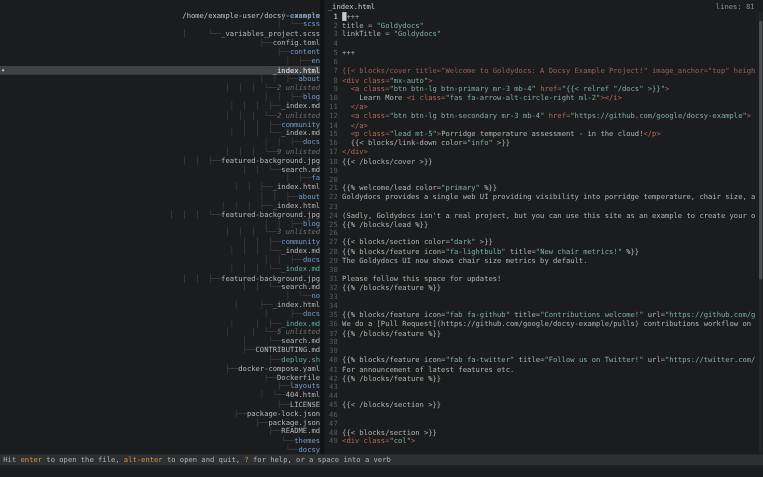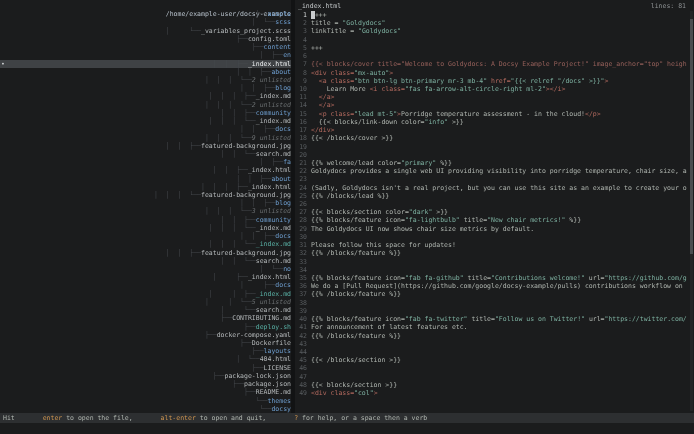--- a/index.html
+++ b/index.html
@@ -29,21 +29,21 @@
   .pv-lines{position:absolute;left:0;top:11px;width:392px;overflow:hidden;}
   .pv-line{height:8.22px;line-height:8.22px;white-space:pre;display:flex;}
   .ln{flex:none;width:12px;text-align:right;margin-right:4px;color:var(--lnum,#595d60);}
   .ln.cur{color:#d6d9da;}
   .code{flex:1;overflow:hidden;}
   .sg-p{color:var(--plain,#b0b6b0);}
   .sg-r{color:var(--red,#b46a5f);}
   .sg-r2{color:var(--red2,#96605a);}
   .sg-t{color:var(--teal,#7db0a0);}
   .sg-cur{background:#c9ccce;color:#1b1c1d;}
-  .sg-k{color:var(--orange,#cf9550);margin-left:24px;}
+  .sg-k{color:var(--orange,#cf9550);}
   .pv-scrollbar{position:absolute;right:1px;top:11px;width:3px;height:400px;background:#232526;}
   .pv-thumb{position:absolute;left:0;top:8px;width:3px;height:235px;background:#4a4e50;}
   
   .statusbar{position:absolute;left:0;top:413px;width:694px;height:10px;line-height:10px;
              background:var(--statusbg,#2d2f31);color:var(--statusfg,#b0b3b5);
              padding-left:3px;white-space:pre;box-sizing:border-box;overflow:hidden;}
   
   .inputline{position:absolute;left:0;top:423px;width:694px;height:11px;line-height:11px;white-space:pre;}
   .flags{position:absolute;left:252px;top:16px;height:11px;line-height:11px;}
   .flag-label{color:#7f8487;}
@@ -124,20 +124,21 @@
         <div class="pv-line"><span class="ln">2</span><span class="code"><span class="sg-p">title = </span><span class="sg-t">"Goldydocs"</span></span></div>
         <div class="pv-line"><span class="ln">3</span><span class="code"><span class="sg-p">linkTitle = </span><span class="sg-t">"Goldydocs"</span></span></div>
         <div class="pv-line"><span class="ln">4</span><span class="code"></span></div>
         <div class="pv-line"><span class="ln">5</span><span class="code"><span class="sg-p">+++</span></span></div>
         <div class="pv-line"><span class="ln">6</span><span class="code"></span></div>
         <div class="pv-line"><span class="ln">7</span><span class="code"><span class="sg-r2">{{&lt; blocks/cover title="Welcome to Goldydocs: A Docsy Example Project!" image_anchor="top" heigh</span></span></div>
         <div class="pv-line"><span class="ln">8</span><span class="code"><span class="sg-r">&lt;div class=</span><span class="sg-t">"mx-auto"</span><span class="sg-r">&gt;</span></span></div>
         <div class="pv-line"><span class="ln">9</span><span class="code"><span class="sg-p">  </span><span class="sg-r">&lt;a class=</span><span class="sg-t">"btn btn-lg btn-primary mr-3 mb-4"</span><span class="sg-r"> href=</span><span class="sg-t">"{{&lt; relref "/docs" &gt;}}"</span><span class="sg-r">&gt;</span></span></div>
         <div class="pv-line"><span class="ln">10</span><span class="code"><span class="sg-p">    Learn More </span><span class="sg-r">&lt;i class=</span><span class="sg-t">"fas fa-arrow-alt-circle-right ml-2"</span><span class="sg-r">&gt;&lt;/i&gt;</span></span></div>
         <div class="pv-line"><span class="ln">11</span><span class="code"><span class="sg-p">  </span><span class="sg-r">&lt;/a&gt;</span></span></div>
+        <div class="pv-line"><span class="ln">12</span><span class="code"><span class="sg-p">  </span><span class="sg-r">&lt;a class=</span><span class="sg-t">"btn btn-lg btn-secondary mr-3 mb-4"</span><span class="sg-r"> href=</span><span class="sg-t">"https://github.com/google/docsy-example"</span><span class="sg-r">&gt;</span></span></div>
         <div class="pv-line"><span class="ln">14</span><span class="code"><span class="sg-p">  </span><span class="sg-r">&lt;/a&gt;</span></span></div>
         <div class="pv-line"><span class="ln">15</span><span class="code"><span class="sg-p">  </span><span class="sg-r">&lt;p class=</span><span class="sg-t">"lead mt-5"</span><span class="sg-r">&gt;</span><span class="sg-p">Porridge temperature assessment - in the cloud!</span><span class="sg-r">&lt;/p&gt;</span></span></div>
         <div class="pv-line"><span class="ln">16</span><span class="code"><span class="sg-p">  {{&lt; blocks/link-down color=</span><span class="sg-t">"info"</span><span class="sg-p"> &gt;}}</span></span></div>
         <div class="pv-line"><span class="ln">17</span><span class="code"><span class="sg-r">&lt;/div&gt;</span></span></div>
         <div class="pv-line"><span class="ln">18</span><span class="code"><span class="sg-p">{{&lt; /blocks/cover &gt;}}</span></span></div>
         <div class="pv-line"><span class="ln">19</span><span class="code"></span></div>
         <div class="pv-line"><span class="ln">20</span><span class="code"></span></div>
         <div class="pv-line"><span class="ln">21</span><span class="code"><span class="sg-p">{{% welcome/lead color=</span><span class="sg-t">"primary"</span><span class="sg-p"> %}}</span></span></div>
         <div class="pv-line"><span class="ln">22</span><span class="code"><span class="sg-p">Goldydocs provides a single web UI providing visibility into porridge temperature, chair size, a</span></span></div>
         <div class="pv-line"><span class="ln">23</span><span class="code"></span></div>
@@ -166,20 +167,20 @@
         <div class="pv-line"><span class="ln">46</span><span class="code"></span></div>
         <div class="pv-line"><span class="ln">47</span><span class="code"></span></div>
         <div class="pv-line"><span class="ln">48</span><span class="code"><span class="sg-p">{{&lt; blocks/section &gt;}}</span></span></div>
         <div class="pv-line"><span class="ln">49</span><span class="code"><span class="sg-r">&lt;div class=</span><span class="sg-t">"col"</span><span class="sg-r">&gt;</span></span></div>
       </div>
     <div class="pv-scrollbar">
       <div class="pv-thumb"></div>
     </div>
   </div>
 
-  <div class="statusbar" id="status-bar"><span class="sg-p">Hit </span><span class="sg-k">enter</span><span class="sg-p"> to open the file, </span><span class="sg-k">alt-enter</span><span class="sg-p"> to open and quit, </span><span class="sg-k">?</span><span class="sg-p"> for help, or a space then a verb</span></div>
+  <div class="statusbar" id="status-bar"><span class="sg-p">Hit </span><span class="sg-k">enter</span><span class="sg-p"> to open the file, </span><span class="sg-k">alt-enter</span><span class="sg-p"> to open and quit, </span><span class="sg-k">?</span><span class="sg-p"> for help, or a space into a verb</span></div>
 
   <div class="inputline">
     
     <span class="flags" id="flags"><span class="flag-label">h:</span><span class="f-blue">n</span><span class="flag-label">  gi:</span><span class="f-yellow">y</span></span>
   </div>
 
 </div>
 
 </body></html>

